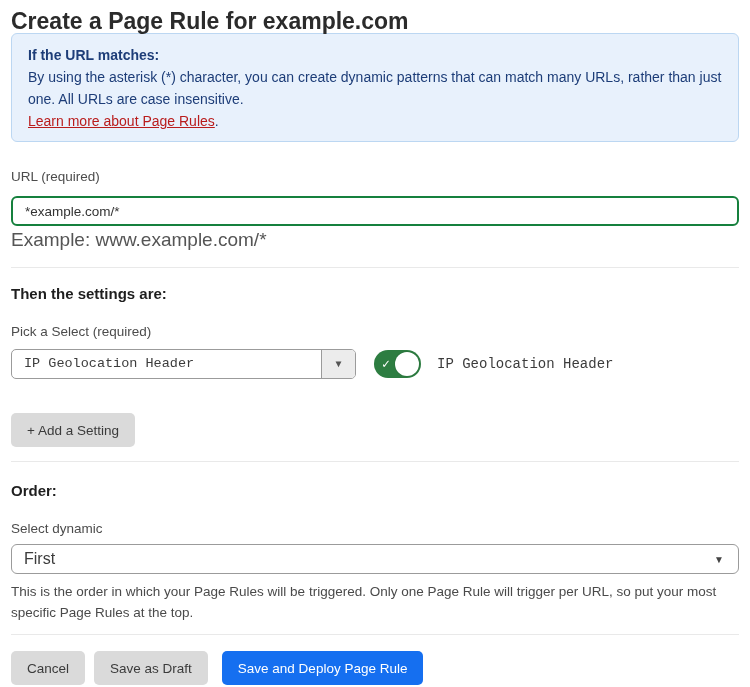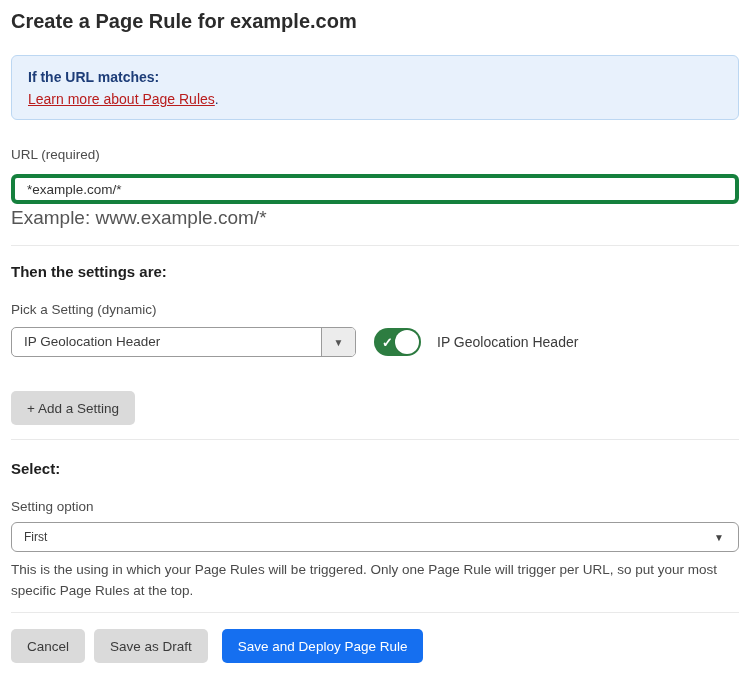--- a/index.html
+++ b/index.html
@@ -6,28 +6,27 @@
   html, body { background: #fff; }
   body {
     width: 750px; height: 687px;
     font-family: "Liberation Sans", sans-serif;
     color: #333;
     overflow: hidden;
   }
   .page { padding: 10px 11px 12px 11px; }
 
   .page-title {
-    font-size: 20px;
+    font-size: 23px;
     font-weight: bold;
     color: #2b2b2b;
     line-height: 23px;
   }
 
   .info-box {
-    margin-top: 22px;
     background: #e8f1fc;
     border: 1px solid #bcd7f2;
     border-radius: 6px;
     padding: 10px 16px 9px 16px;
     color: #1d3d78;
     font-size: 14px;
     line-height: 22px;
   }
   .info-box .info-heading { font-weight: bold; }
   .info-box a.info-link {
@@ -40,21 +39,21 @@
     margin-top: 27px;
     font-size: 13.5px;
     color: #4c4c4c;
     line-height: 16px;
   }
 
   .text-input {
     margin-top: 11px;
     width: 100%;
     height: 30px;
-    border: 4px solid #15803d;
+    border: 2px solid #15803d;
     border-radius: 6px;
     padding: 0 12px;
     font-family: "Liberation Sans", sans-serif;
     font-size: 13.5px;
     color: #333;
     background: #fff;
     outline: none;
   }
 
   .helper-text {
@@ -81,20 +80,21 @@
     line-height: 18px;
   }
   .section-heading.order { margin-top: 20px; }
 
   .picker-label { margin-top: 21px; }
 
   .setting-row {
     margin-top: 9px;
     display: flex;
     align-items: center;
+    font-family: Liberation Mono, monospace;
   }
   .select-box {
     width: 345px;
     height: 30px;
     border: 1px solid #9b9b9b;
     border-radius: 5px;
     background: #fff;
     display: flex;
     overflow: hidden;
     cursor: pointer;
@@ -179,21 +179,21 @@
     border: 1px solid #9b9b9b;
     border-radius: 6px;
     background: #fff;
     display: flex;
     align-items: center;
     cursor: pointer;
   }
   .full-select .select-value {
     flex: 1;
     padding: 0 12px;
-    font-size: 12px;
+    font-size: 16px;
     color: #3c3c3c;
   }
   .full-select .plain-arrow {
     padding-right: 14px;
     font-size: 10px;
     color: #444;
   }
 
   .order-helper {
     margin-top: 7px;
@@ -213,61 +213,62 @@
 </style>
 </head>
 <body>
 
 <div class="page">
 
   <div class="page-title">Create a Page Rule for example.com</div>
 
   <div class="info-box">
     <div class="info-heading">If the URL matches:</div>
+    <div class="info-body">By using the asterisk (*) character, you can create dynamic patterns that can match many URLs, rather than just one. All URLs are case insensitive.</div>
     <div class="info-link-line"><a class="info-link">Learn more about Page Rules</a><span>.</span></div>
   </div>
 
   <div class="field-label">URL (required)</div>
   <input class="text-input" type="text" value="*example.com/*" style="">
   <div class="helper-text">Example: www.example.com/*</div>
 
   <hr class="divider divider-1">
 
   <div class="section-heading">Then the settings are:</div>
 
-  <div class="field-label picker-label">Pick a Setting (dynamic)</div>
+  <div class="field-label picker-label">Pick a Select (required)</div>
 
   <div class="setting-row">
     <div class="select-box">
       <span class="select-value">IP Geolocation Header</span>
       <span class="select-arrow-seg">
           <span>▼</span>
         </span>
     </div>
     <div class="toggle">
       <span class="toggle-check">✓</span>
       <span class="toggle-knob"></span>
     </div>
     <span class="toggle-text">IP Geolocation Header</span>
   </div>
 
   <button class="btn btn-gray add-setting-btn">+ Add a Setting</button>
 
   <hr class="divider divider-2">
 
-  <div class="section-heading order">Select:</div>
-
-  <div class="field-label picker-label">Setting option</div>
+  <div class="section-heading order">Order:</div>
+
+  <div class="field-label picker-label">Select dynamic</div>
 
   <div class="full-select">
     <span class="select-value">First</span>
     <span class="plain-arrow">▼</span>
   </div>
 
-  <div class="order-helper">This is the using in which your Page Rules will be triggered. Only one Page Rule will trigger per URL, so put your most specific Page Rules at the top.</div>
+  <div class="order-helper">This is the order in which your Page Rules will be triggered. Only one Page Rule will trigger per URL, so put your most specific Page Rules at the top.</div>
 
   <hr class="divider divider-3">
 
   <div class="footer-actions">
     <button class="btn btn-gray">Cancel</button>
     <button class="btn btn-gray">Save as Draft</button>
     <button class="btn btn-blue">Save and Deploy Page Rule</button>
   </div>
 
 </div>

